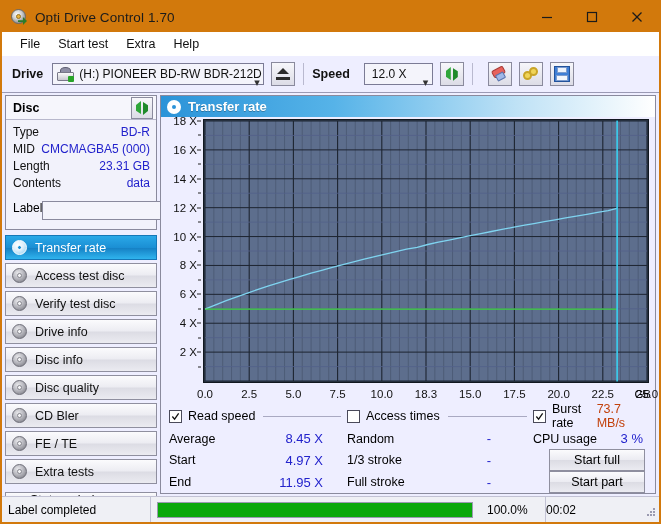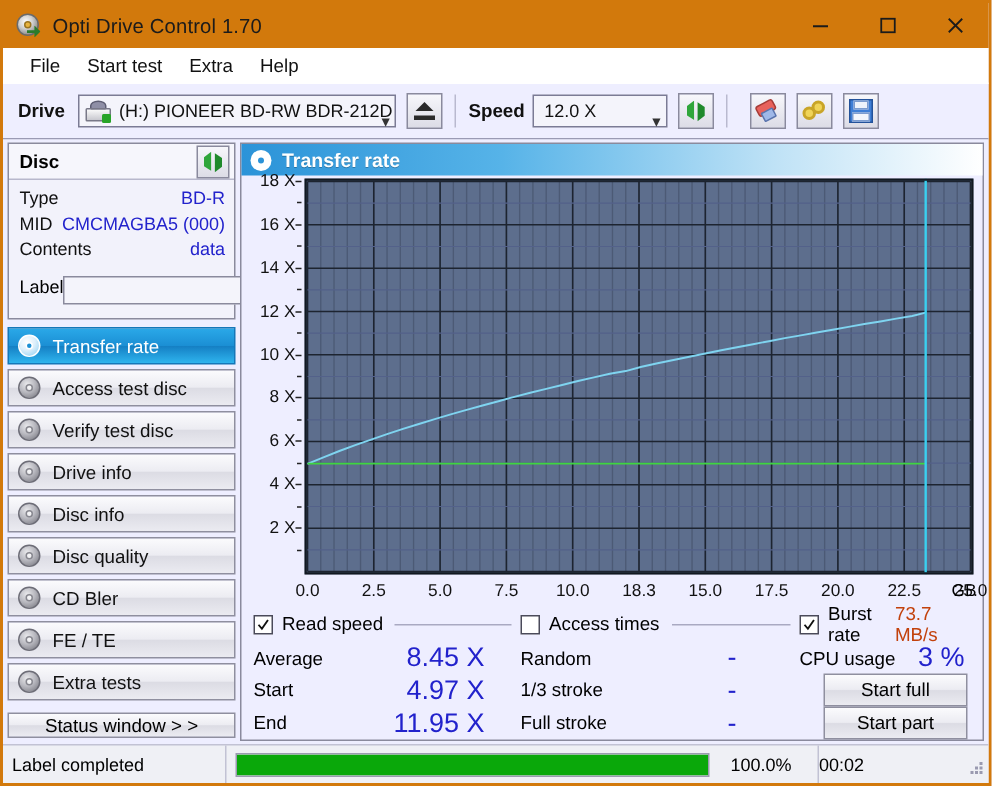--- a/index.html
+++ b/index.html
@@ -82,21 +82,21 @@
     border: 1px solid #7b7b95; background:#f4f4fb;
     display:flex; align-items:center; position:relative;
   }
   .combo .cval { font-size:12px; color:#111; white-space:nowrap; overflow:hidden; }
   .combo .chev {
     position:absolute; right:5px; top:50%; transform: translateY(-50%);
     width:0;height:0; border-left:4px solid transparent; border-right:4px solid transparent;
     border-top:5px solid transparent;
   }
   .drive-combo { width: 212px; margin-left:9px; padding-left:4px; }
-  .speed-combo { width: 90px; margin-left:5px; padding-left:7px; }
+  .speed-combo { width: 69px; margin-left:14px; padding-left:7px; }
   .chevglyph { font-size: 11px; color:#333; line-height:1; }
   .driveicon {
     width:17px;height:15px; margin-right:5px; position:relative; flex:0 0 17px;
   }
   .driveicon .body{position:absolute;left:0;top:5px;width:17px;height:9px;background:linear-gradient(#fafafa,#c8c8cf);border:1px solid #787888;box-sizing:border-box;border-radius:1px;}
   .driveicon .top{position:absolute;left:3px;top:0px;width:11px;height:7px;background:#8f8fa6;border:1px solid #5d5d72;border-radius:50% 50% 30% 30%;box-sizing:border-box;}
   .driveicon .grn{position:absolute;right:0px;bottom:0px;width:6px;height:6px;background:#28a428;border-radius:1px;}
   .btn-sq {
     width: 24px; height: 24px; box-sizing:border-box;
     border: 1px solid #8a8a9d; background: linear-gradient(#f7f7fb,#dcdce6);
@@ -217,21 +217,21 @@
   .col2{ width: 186px; flex:0 0 186px; }
   .col3{ flex:1 1 auto; }
   .chk{ width:13px;height:13px; box-sizing:border-box; border:1px solid #4a4a5a; background:#ffffff;
       display:flex;align-items:center;justify-content:center; margin-right:6px; flex:0 0 13px;}
   .chk .tick{ width:9px;height:9px; }
   .chklabel{font-size:12.5px;}
   .uline{ flex:1 1 auto; height:1px; background:#a9a9c2; margin-left:8px; margin-right:6px;}
   .val{ color:#c2410c; font-size:12.5px; }
   .statrow{ display:flex; align-items:center; height:23px; }
   .statkey{ font-size:12.5px; }
-  .statval{ color:#2222cc; font-size:18px; text-align:right;}
+  .statval{ color:#2222cc; font-size:13px; text-align:right;}
   .btncol{ margin-left:auto; display:flex; flex-direction:column; gap:4px; padding-right:2px;}
   .gobtn{
     width:96px;height:22px;box-sizing:border-box;
     border:1px solid #8f8f9f;
     background: linear-gradient(#fbfbfd 0%, #ececf2 48%, #dcdce4 52%, #ebebf1 100%);
     display:flex;align-items:center;justify-content:center;font-size:12.5px;
   }
   
   .statusbar{
     height:25px; flex:0 0 25px; background:#eff0f5;
@@ -356,20 +356,24 @@
           </span>
         </div>
         <div class="disc-rows">
           <div class="drow">
             <span class="k">Type</span>
             <span class="v">BD-R</span>
           </div>
           <div class="drow">
             <span class="k">MID</span>
             <span class="v">CMCMAGBA5 (000)</span>
+          </div>
+          <div class="drow">
+            <span class="k">Length</span>
+            <span class="v">23.31 GB</span>
           </div>
           <div class="drow">
             <span class="k">Contents</span>
             <span class="v">data</span>
           </div>
           <div class="label-row">
             <span class="k">Label</span>
             <input class="lab-input" type="text" value="" style="">
             <span class="cd-btn">
               <span class="cdglyph"></span>

